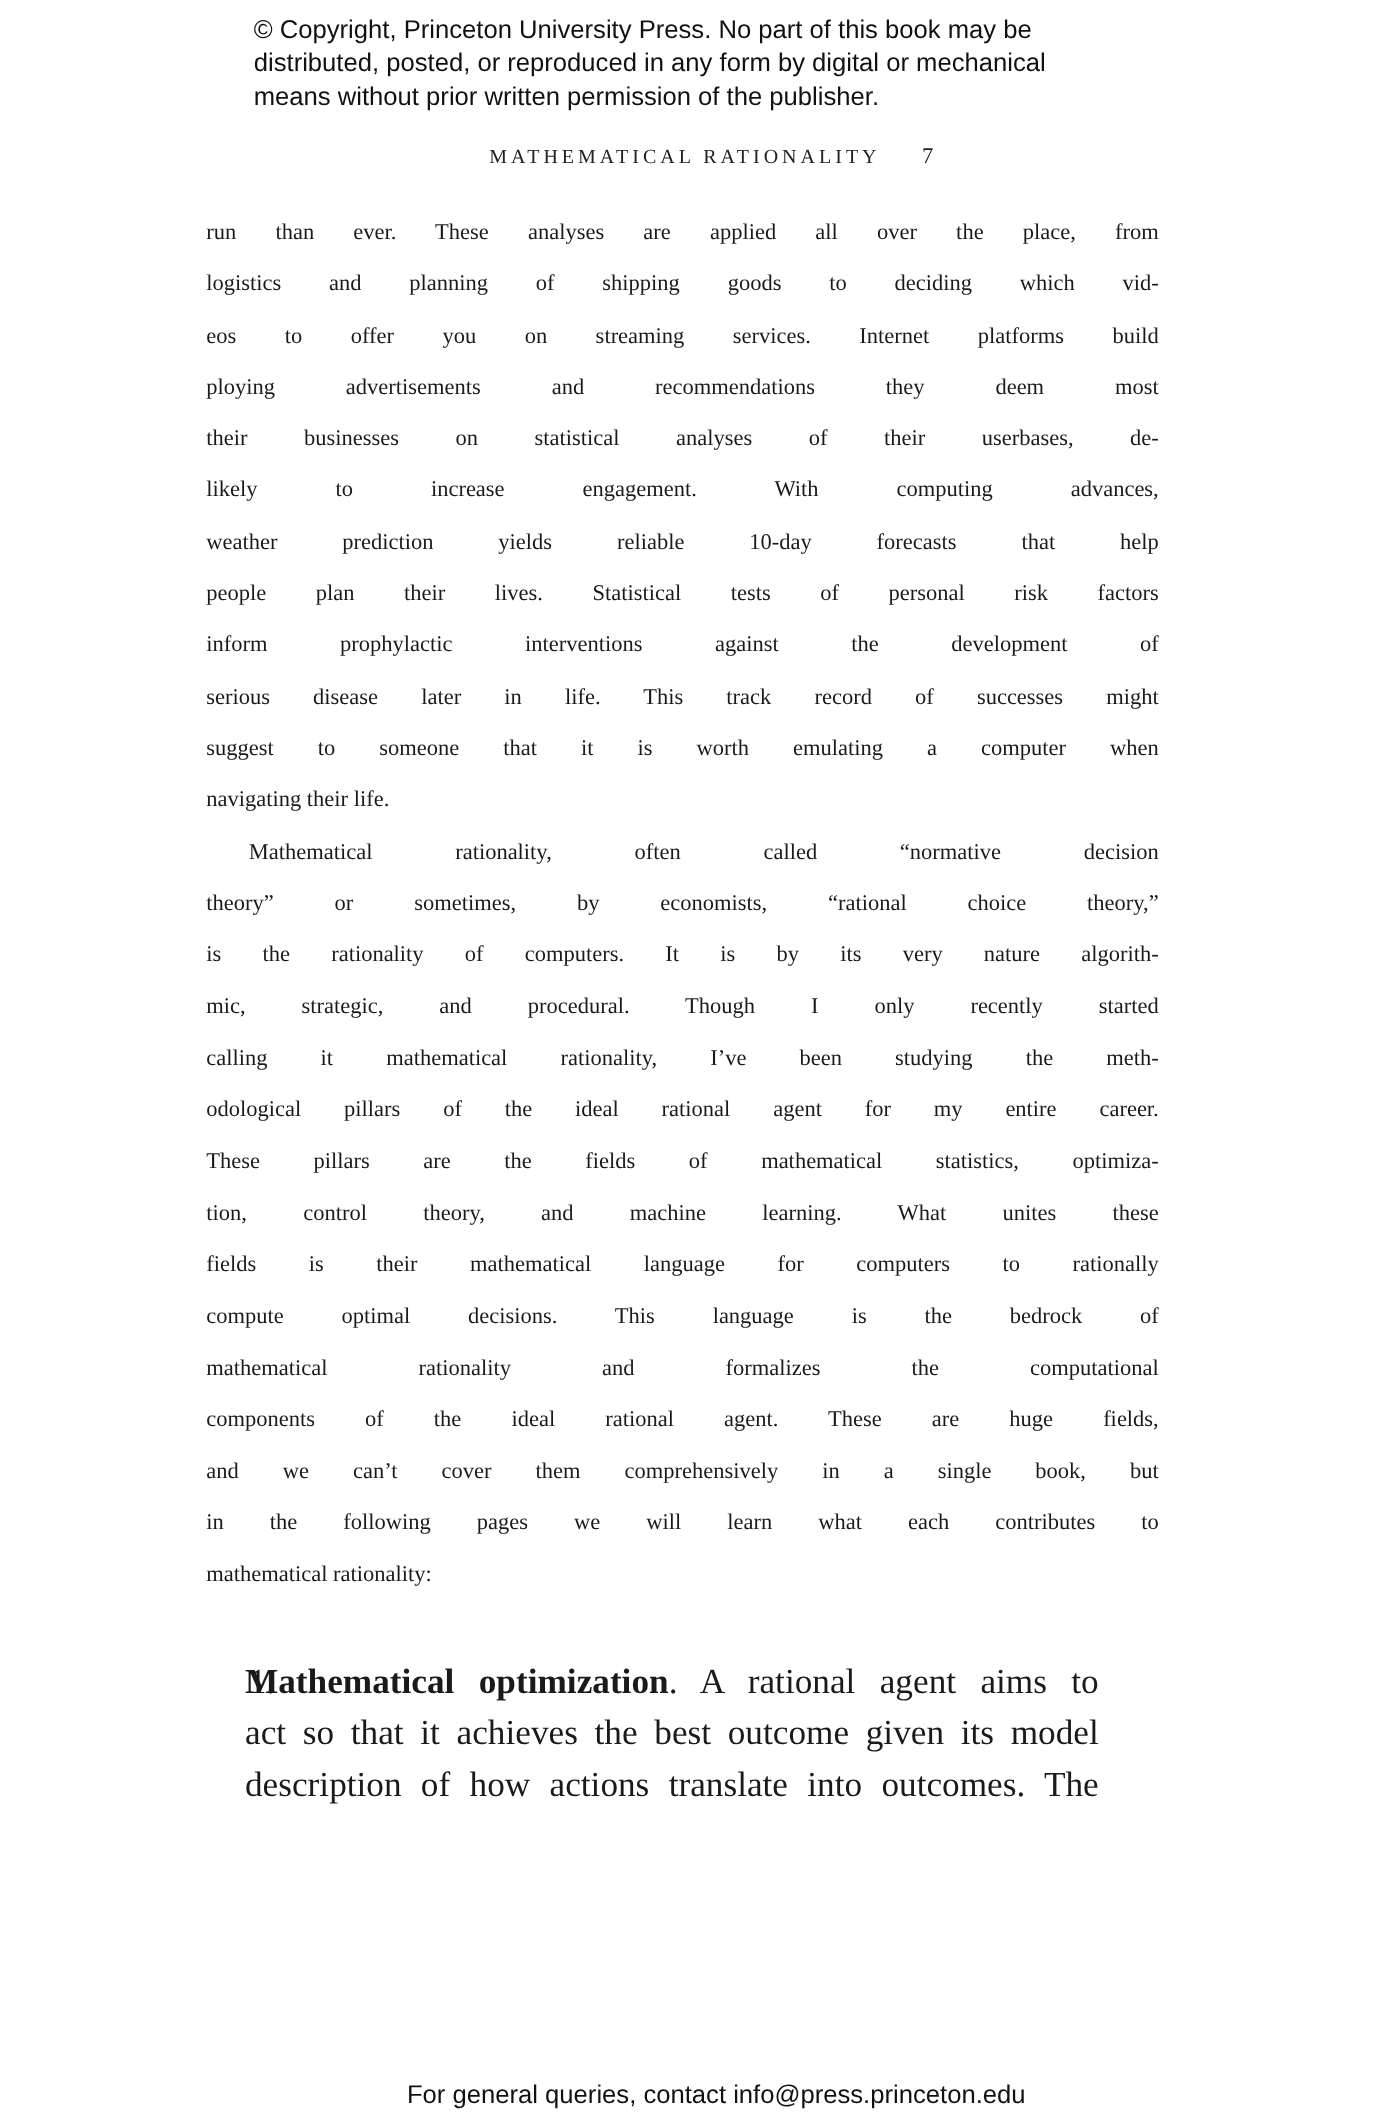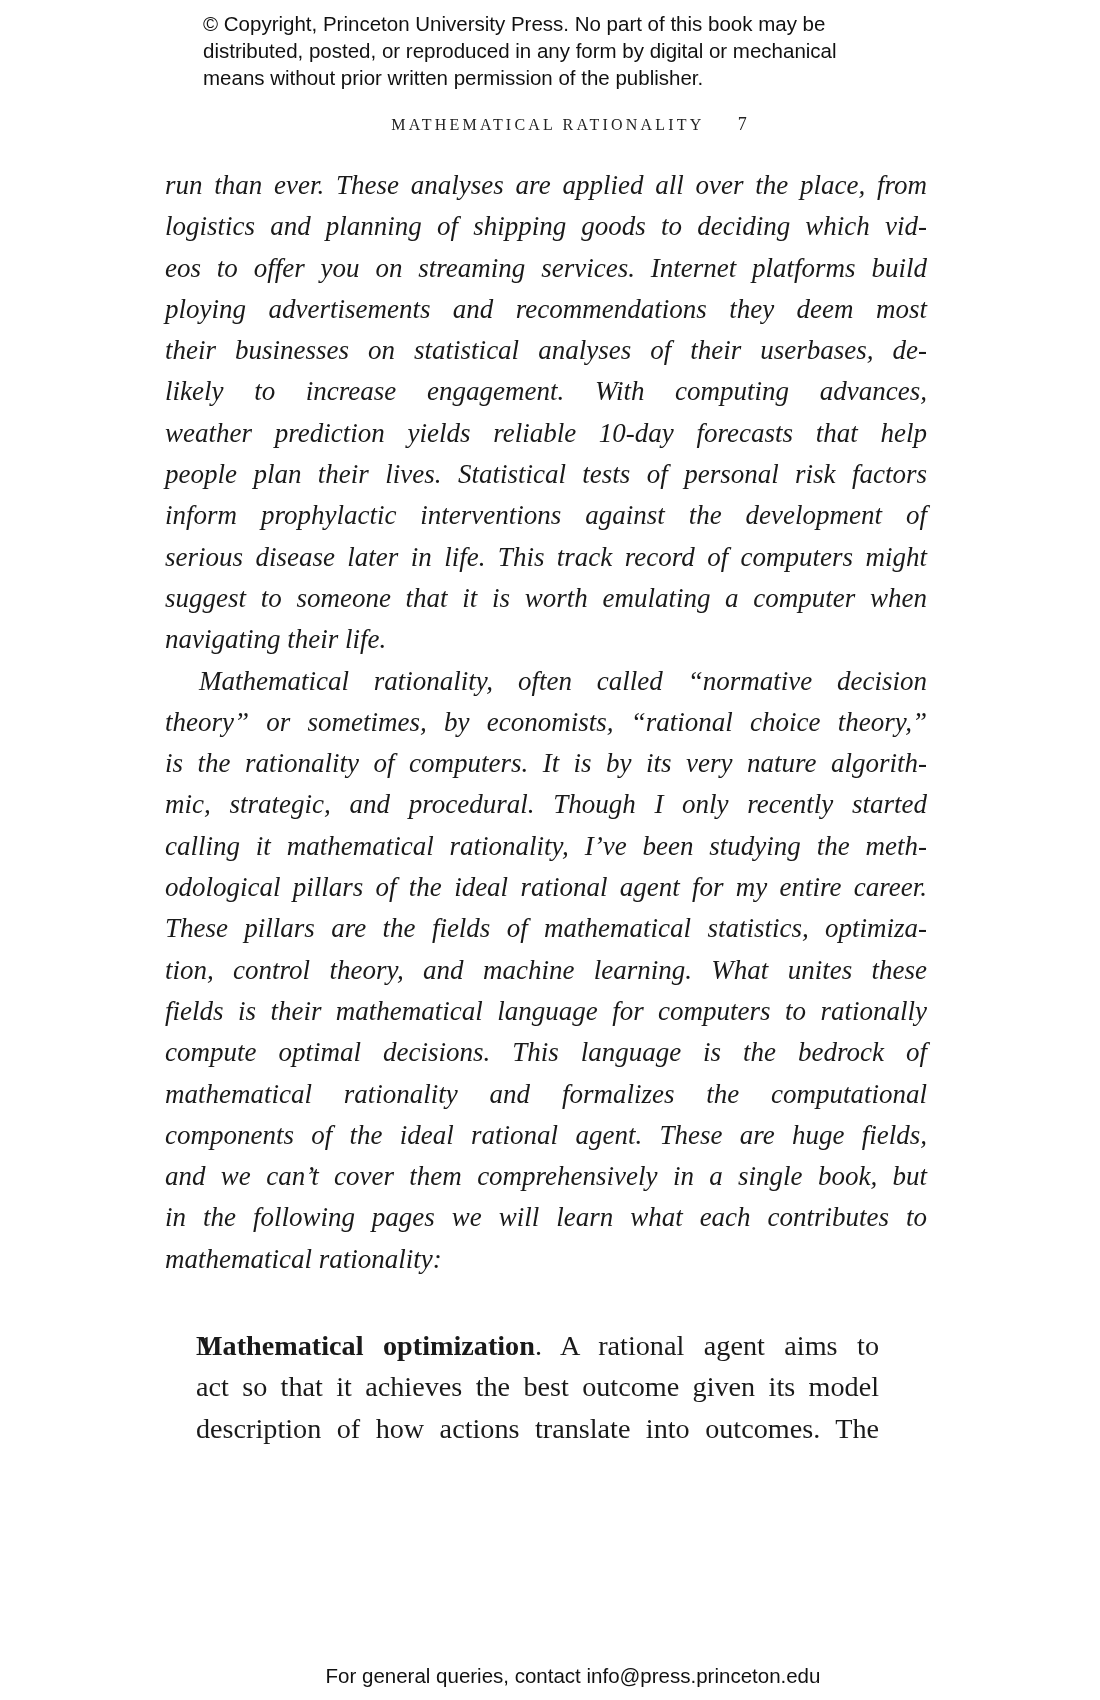--- a/index.html
+++ b/index.html
@@ -4,21 +4,21 @@
   <style>
     html, body { margin:0; padding:0; background:#ffffff; }
     body { width:1100px; height:1700px; position:relative; overflow:hidden; color:#1a1a1a; }
     .copyright { position:absolute; left:203px; top:10px; width:720px;
       font-family:"Liberation Sans", sans-serif; font-size:20.5px; line-height:27px; color:#111; }
     .running-head { position:absolute; left:0; top:114px; width:1100px; text-align:center;
       font-family:"Liberation Serif", serif; font-size:16px; letter-spacing:3.2px; color:#222; }
     .running-head .title { margin-right:26px;margin-left:38px; }
     .running-head .pageno { letter-spacing:0; font-size:18px; }
     .body-text { position:absolute; left:165px; top:165px; width:762px;
-      font-family:"Liberation Serif", serif; font-size:27px; line-height:41.3px; color:#1a1a1a;font-style:italic; }
+      font-family:"Liberation Serif", serif; font-size:18px; line-height:41.3px; color:#1a1a1a; }
     .line { display:block; white-space:nowrap; text-align:justify; text-align-last:justify; }
     .line.last { text-align-last:left; }
     .indent { padding-left:34px; }
     .list { position:absolute; left:165px; top:1325px; width:762px;
       font-family:"Liberation Serif", serif; font-size:28.2px; line-height:41.3px; }
     .list-num { position:absolute; left:34px; top:0; }
     .list-body { margin-left:31px; width:683px; }
     .bold { font-weight:bold; }
     .footer { position:absolute; left:0; top:1664px; width:1100px; text-align:center;
       font-family:"Liberation Sans", sans-serif; font-size:20.5px; color:#111; padding-left:46px; box-sizing:border-box; }
@@ -41,21 +41,21 @@
   <div>
     <span class="line">run than ever. These analyses are applied all over the place, from</span>
     <span class="line">logistics and planning of shipping goods to deciding which vid-</span>
     <span class="line">eos to offer you on streaming services. Internet platforms build</span>
     <span class="line">ploying advertisements and recommendations they deem most</span>
     <span class="line">their businesses on statistical analyses of their userbases, de-</span>
     <span class="line">likely to increase engagement. With computing advances,</span>
     <span class="line">weather prediction yields reliable 10-day forecasts that help</span>
     <span class="line">people plan their lives. Statistical tests of personal risk factors</span>
     <span class="line">inform prophylactic interventions against the development of</span>
-    <span class="line">serious disease later in life. This track record of computers might</span>
+    <span class="line">serious disease later in life. This track record of successes might</span>
     <span class="line">suggest to someone that it is worth emulating a computer when</span>
     <span class="line last">navigating their life.</span>
   </div>
   <div>
     <span class="line indent">Mathematical rationality, often called “normative decision</span>
     <span class="line">theory” or sometimes, by economists, “rational choice theory,”</span>
     <span class="line">is the rationality of computers. It is by its very nature algorith-</span>
     <span class="line">mic, strategic, and procedural. Though I only recently started</span>
     <span class="line">calling it mathematical rationality, I’ve been studying the meth-</span>
     <span class="line">odological pillars of the ideal rational agent for my entire career.</span>

